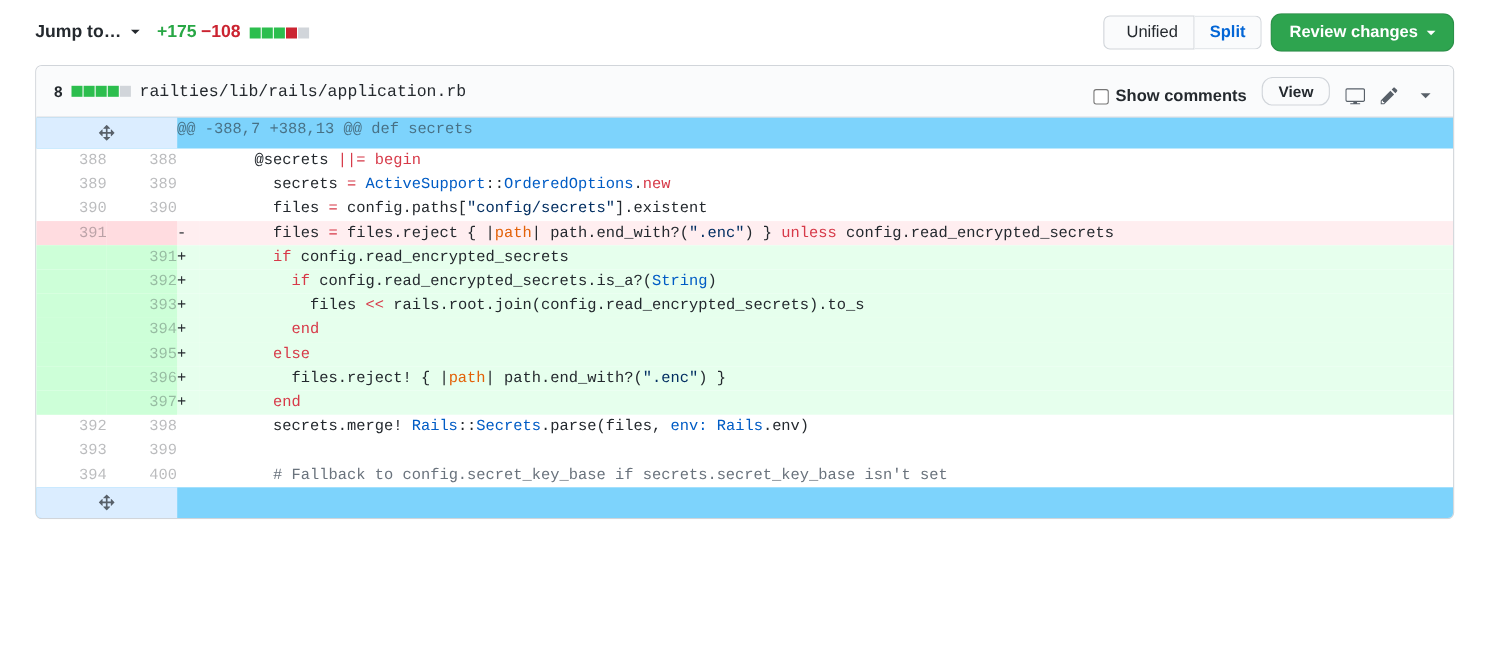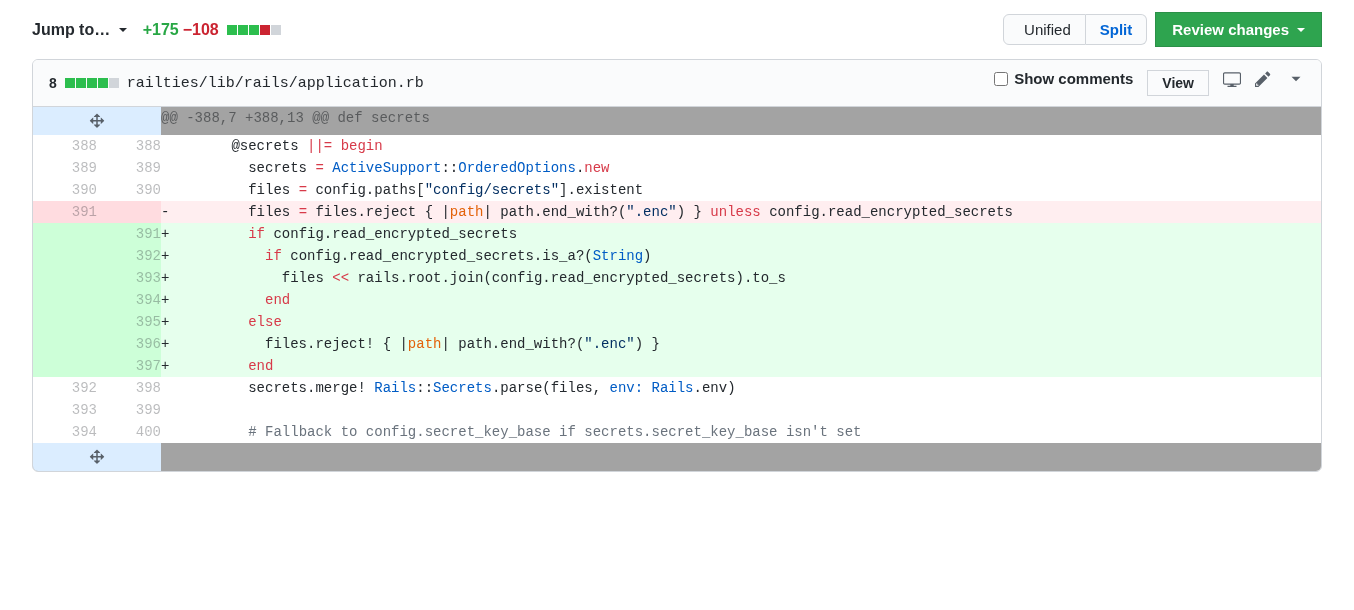--- a/index.html
+++ b/index.html
@@ -17,50 +17,50 @@
     
     .stats { display: flex; align-items: center; gap: 4px; font-size: 16px; font-weight: 600; }
     .additions { color: #28a745; }
     .deletions { color: #cb2431; }
     .stat-squares { display: flex; gap: 1px; margin-left: 4px; }
     .square { width: 10px; height: 10px; }
     .sq-green { background: #2cbe4e; }
     .sq-red { background: #cb2431; }
     .sq-grey { background: #d1d5da; }
     
-    .btn { display: inline-flex; align-items: center; padding: 6px 14px; font-size: 15px; font-weight: 500; border: 1px solid #d1d5da; border-radius: 0; background: #fafbfc; cursor: pointer; color: #24292e; }
+    .btn { display: inline-flex; align-items: center; padding: 6px 14px; font-size: 15px; font-weight: 500; border: 1px solid #d1d5da; border-radius: 10px; background: #fafbfc; cursor: pointer; color: #24292e; }
     .btn-group { display: flex; }
     .btn-group .btn:first-child { border-radius: 6px 0 0 6px; padding-left: 20px; }
     .btn-group .btn:last-child { border-radius: 0 6px 6px 0; border-left: none; }
     .btn-selected { color: #0366d6; font-weight: 600; }
     .btn-primary { background: #2ea44f; color: #fff; border-color: rgba(27,31,35,0.15); font-weight: 600; padding: 8px 16px; }
     .btn-primary .caret { border-top-color: #fff; margin-left: 8px; }
     
     .diff-container { margin: 0 32px; border: 1px solid #d1d5da; border-radius: 6px; overflow: hidden; }
     
     .file-header { display: flex; align-items: center; padding: 10px 16px; background: #fafbfc; border-bottom: 1px solid #d1d5da; }
     .file-header-left { display: flex; align-items: center; gap: 8px; flex: 1; }
-    .file-header-right { display: flex; align-items: flex-start; gap: 14px; }
+    .file-header-right { display: flex; align-items: flex-end; gap: 14px; }
     .change-count { font-weight: 600; font-size: 14px; }
     .mini-squares { display: flex; gap: 1px; }
     .mini-sq { width: 10px; height: 10px; }
     .filename { font-family: SFMono-Regular, Consolas, "Liberation Mono", Menlo, monospace; font-size: 15px; color: #24292e; }
     
     .checkbox-wrap { display: flex; align-items: center; gap: 6px; font-size: 15px; font-weight: 600; }
     .checkbox-wrap input { width: 14px; height: 14px; }
     .btn-sm { padding: 4px 14px; font-size: 14px; font-weight: 600; }
     .icon-svg { width: 18px; height: 18px; fill: #586069; cursor: pointer; }
     
     .diff-table { width: 100%; border-collapse: collapse; font-family: SFMono-Regular, Consolas, "Liberation Mono", Menlo, monospace; font-size: 14px; line-height: 22px; }
     .diff-table td { padding: 0; vertical-align: top; }
     .linenum { width: 64px; min-width: 64px; text-align: right; padding: 2px 10px; color: rgba(27,31,35,0.3); user-select: none; font-size: 14px; }
     .marker { width: 20px; padding: 2px 0 2px 10px; text-align: left; user-select: none; }
     .code { padding: 2px 10px 2px 0; white-space: pre; }
     
-    .hunk-row { background: #a3a3a3; }
+    .hunk-row { background: #7dd3fc; }
     .hunk-row .linenum { background: #dbedff; }
     .hunk-text { color: rgba(27,31,35,0.55); padding: 6px 10px; }
     .expand-icon { display: flex; justify-content: center; padding: 6px 0; }
     .expand-icon svg { fill: #586069; }
     
     .row-del { background: #ffeef0; }
     .row-del .linenum { background: #ffdce0; }
     .row-add { background: #e6ffed; }
     .row-add .linenum { background: #cdffd8; }
     

